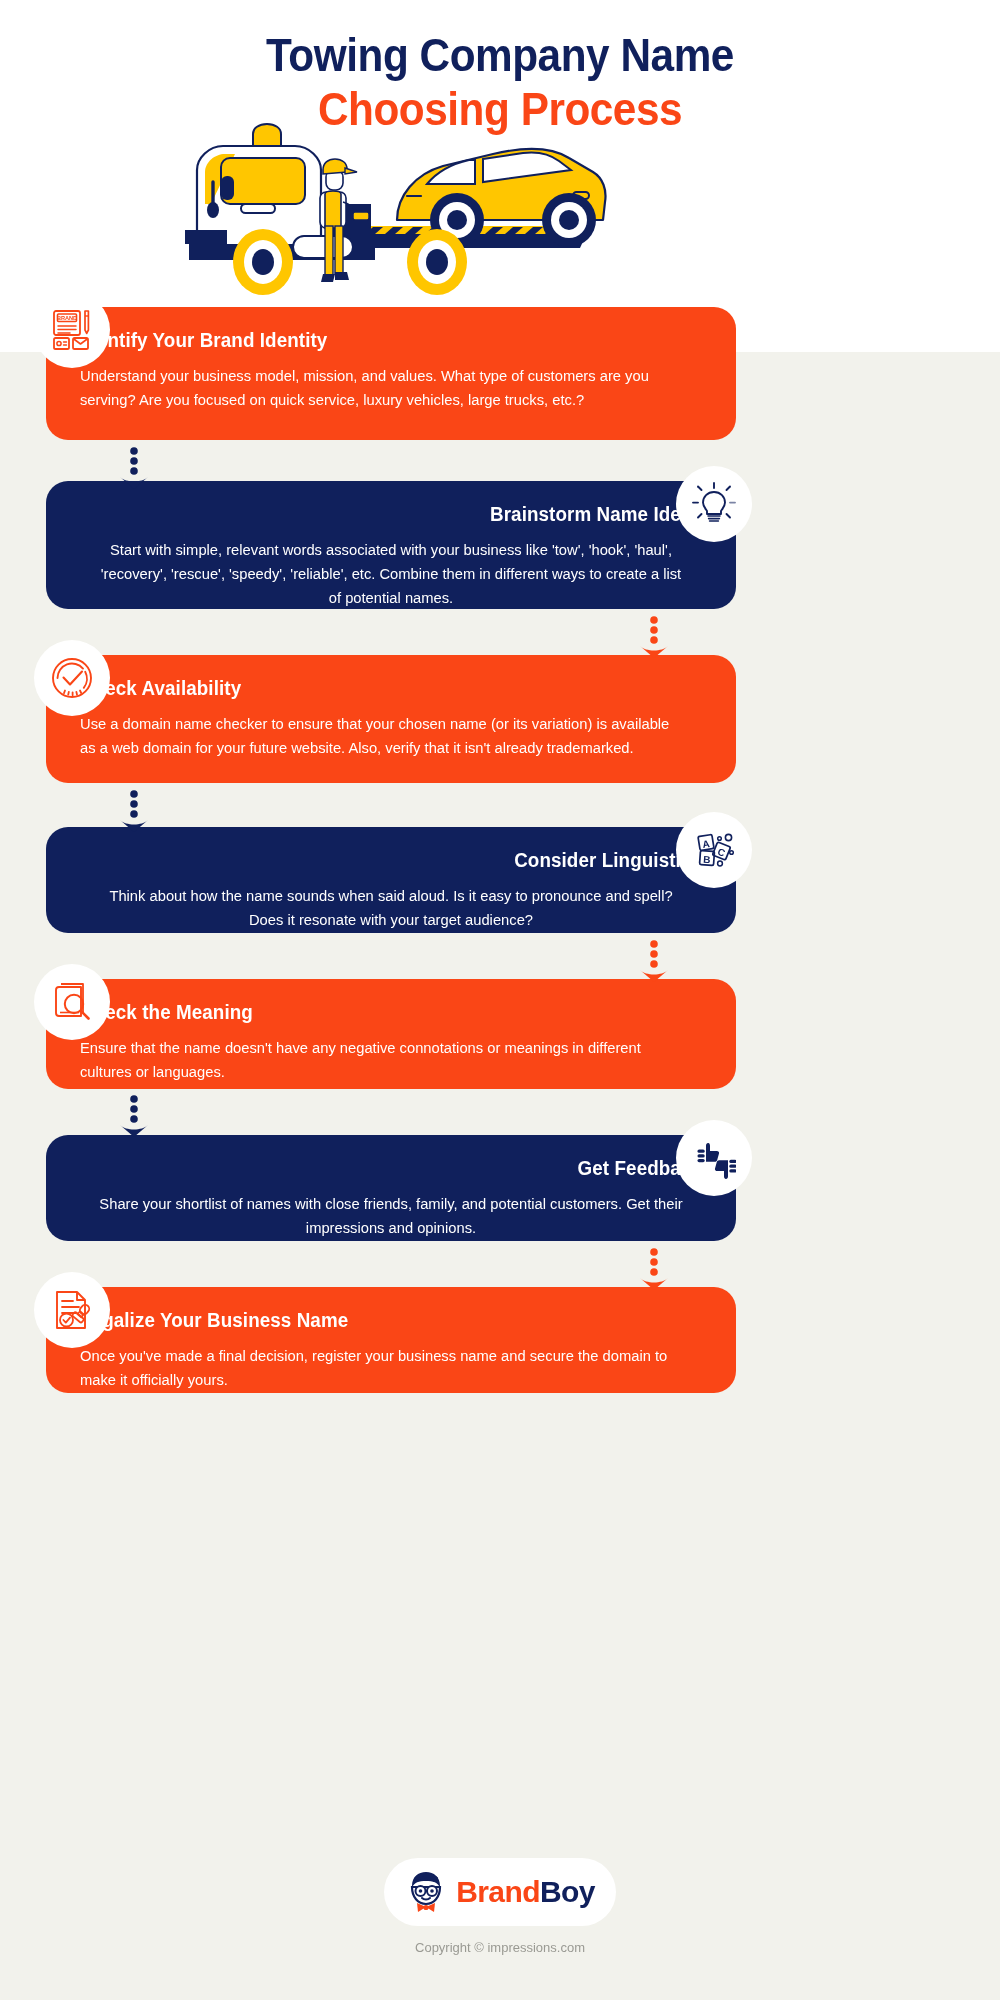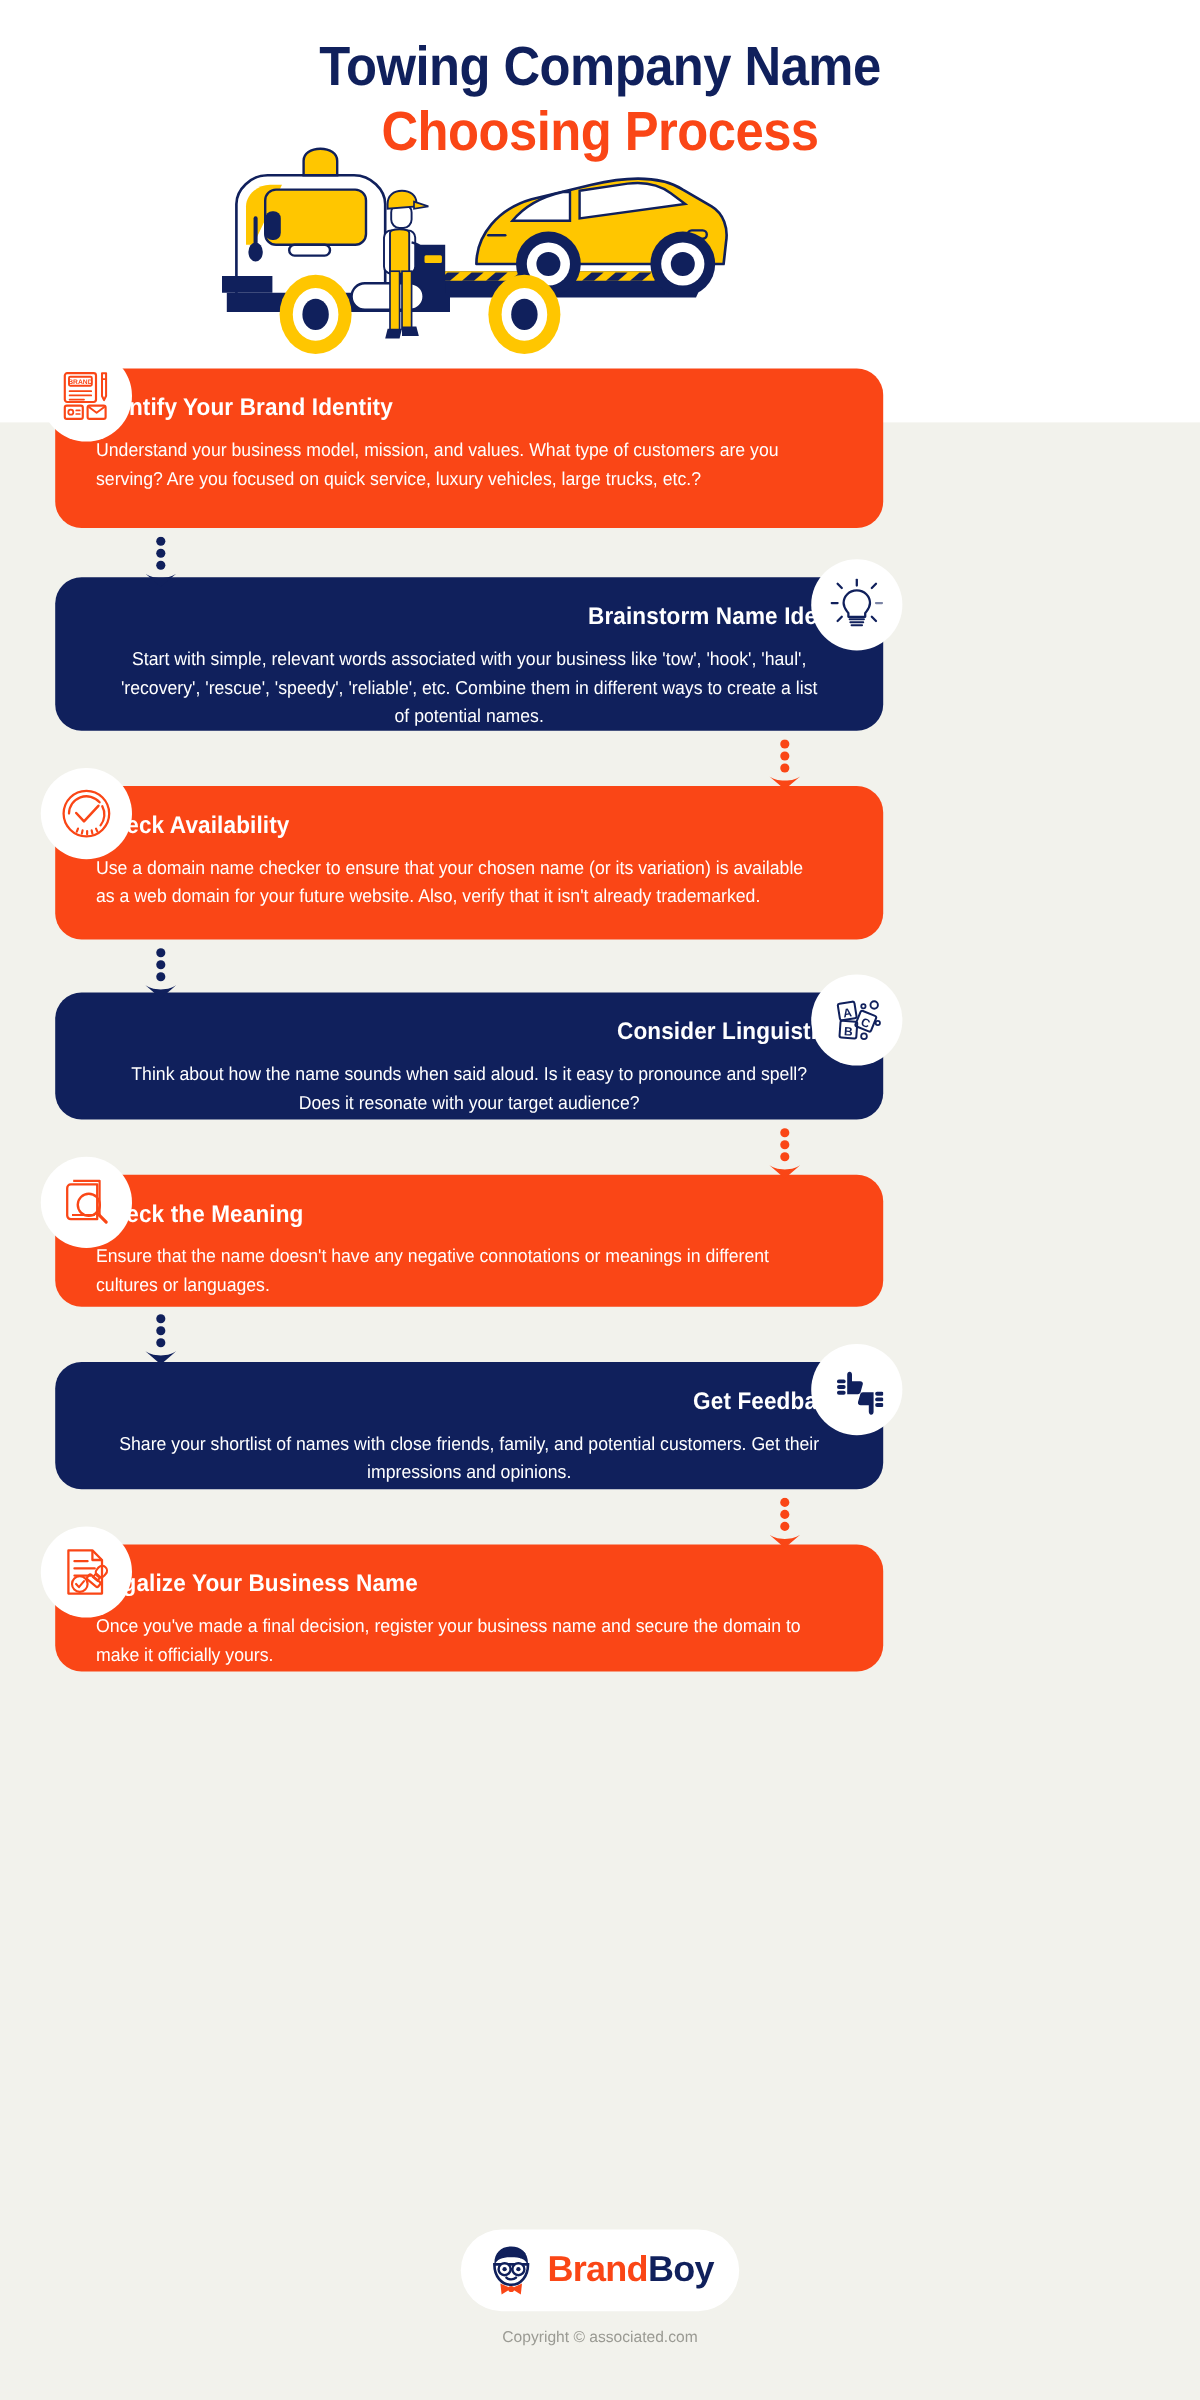--- a/index.html
+++ b/index.html
@@ -354,16 +354,16 @@
         <circle cx="27" cy="22" r="1.8" fill="#10205c"></circle>
         <path d="M17 29 C19 31 23 31 25 29" stroke="#10205c" stroke-width="2" fill="none" stroke-linecap="round"></path>
         <path d="M21 38 L12 34 L13 43 Z" fill="#fa4616"></path>
         <path d="M21 38 L30 34 L29 43 Z" fill="#fa4616"></path>
         <circle cx="21" cy="38.5" r="2.6" fill="#fa4616"></circle>
       </svg>
       <div class="logo-text">
         <span class="b1">Brand</span><span class="b2">Boy</span>
       </div>
     </div>
-    <div class="copyright">Copyright © associated.com</div>
+    <div class="copyright">Copyright © impressions.com</div>
   </div>
 
 </div>
 
 </body></html>

